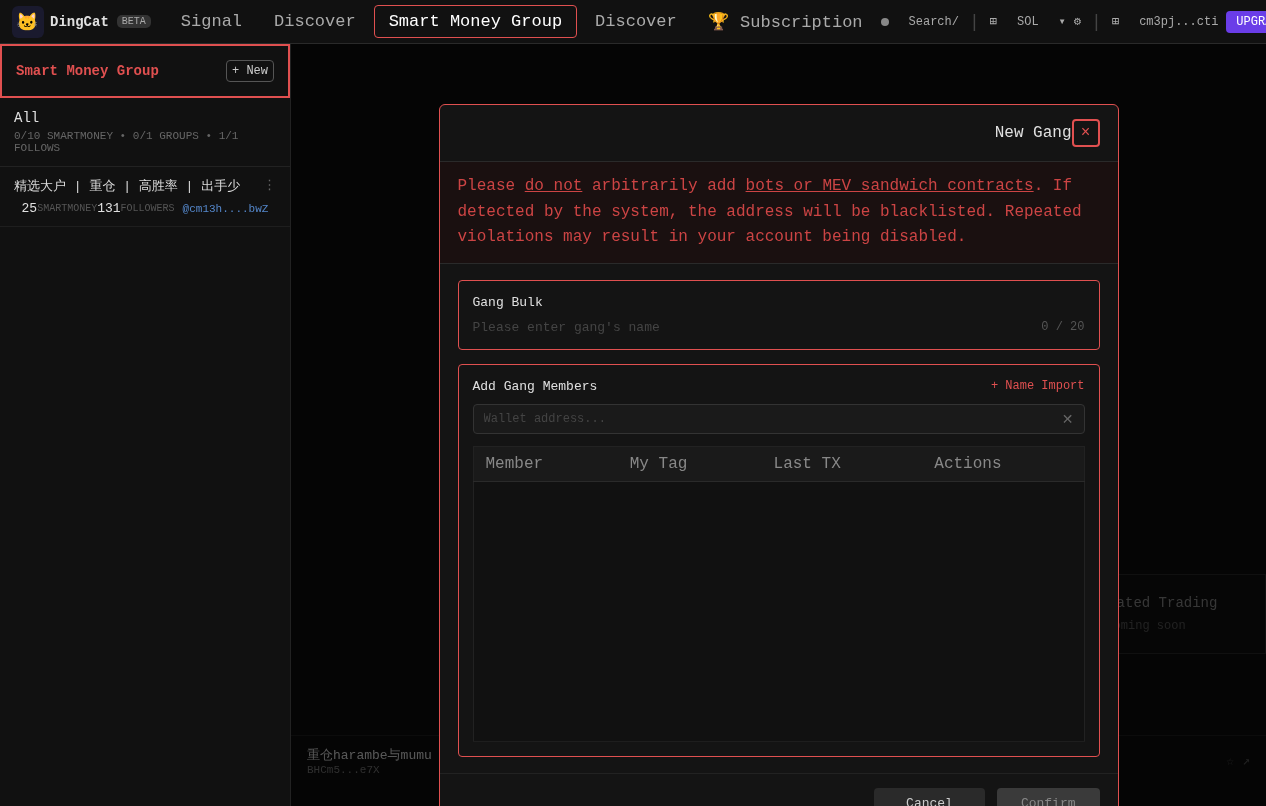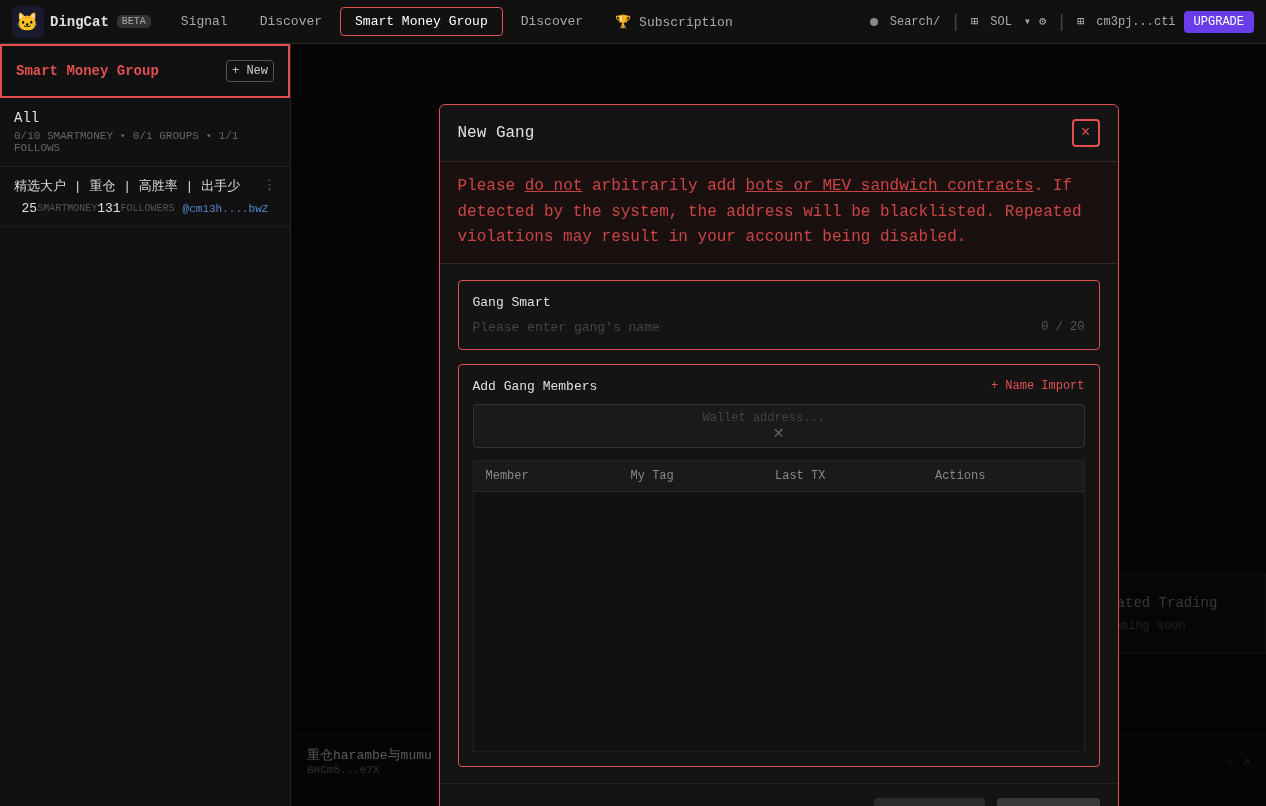--- a/index.html
+++ b/index.html
@@ -51,38 +51,38 @@
       font-size: 10px;
       padding: 1px 5px;
       border-radius: 5px;
       margin-left: 2px;
     }
     .nav-item {
       padding: 6px 14px;
       color: #aaa;
       cursor: pointer;
       border-radius: 4px;
-      font-size: 13px;
+      font-size: 17px;
       white-space: nowrap;
     }
     .nav-item.active {
       color: #fff;
       border: 1px solid #e05050;
       border-radius: 4px;
     }
     .nav-right {
       display: flex;
       align-items: center;
       gap: 8px;
       margin-left: auto;
     }
     .nav-right-item {
       display: flex;
       align-items: center;
-      gap: 12px;
+      gap: 20px;
       color: #aaa;
       font-size: 12px;
       cursor: pointer;
       white-space: nowrap;
     }
     .nav-divider {
       color: #444;
       font-size: 18px;
       margin: 0 2px;
     }
@@ -272,21 +272,21 @@
       border: 1px solid #e05050;
       border-radius: 6px;
       width: 680px;
       max-height: 720px;
       overflow: hidden;
       position: relative;
     }
     .modal-header {
       display: flex;
       align-items: center;
-      justify-content: space-between;
+      justify-content: flex-end;
       padding: 14px 18px;
       border-bottom: 1px solid #2a2a2a;
     }
     .modal-title {
       color: #e0e0e0;
       font-size: 16px;
       font-family: 'Courier New', monospace;
     }
     .modal-close-btn {
       width: 28px;
@@ -378,21 +378,20 @@
       border: none;
     }
     .wallet-input-row {
       display: flex;
       align-items: center;
       background: #1a1a1a;
       border: 1px solid #333;
       border-radius: 4px;
       padding: 6px 10px;
       margin-bottom: 12px;
-      flex-direction: column;
     }
     .wallet-input {
       flex: 1;
       background: transparent;
       border: none;
       outline: none;
       color: #888;
       font-family: 'Courier New', monospace;
       font-size: 12px;
     }
@@ -407,21 +406,21 @@
 
     
     .members-table {
       width: 100%;
       border: 1px solid #222;
       border-collapse: collapse;
     }
     .members-table th {
       background: #1a1a1a;
       color: #888;
-      font-size: 12px;
+      font-size: 16px;
       font-family: 'Courier New', monospace;
       font-weight: normal;
       padding: 8px 12px;
       text-align: left;
       border-bottom: 1px solid #2a2a2a;
     }
     .members-table td {
       padding: 8px 12px;
       border-bottom: 1px solid #1e1e1e;
       color: #777;
@@ -567,21 +566,21 @@
           <button class="modal-close-btn">×</button>
         </div>
 
         <div class="modal-warning">
           Please <span class="underline">do not</span> <span>arbitrarily add</span> <span class="underline">bots or MEV sandwich contracts</span><span>. If detected by the system, the address will be blacklisted. Repeated violations may result in your account being disabled.</span>
         </div>
 
         <div class="modal-body">
 
           <div class="field-section">
-            <div class="field-label">Gang Smart</div>
+            <div class="field-label">Gang Bulk</div>
             <div class="gang-name-input-wrapper">
               <input class="gang-input" type="text" placeholder="Please enter gang's name" style="">
               <span class="char-count">0 / 20</span>
             </div>
           </div>
 
           <div class="members-section">
             <div class="members-header">
               <span class="members-label">Add Gang Members</span>
               <button class="bulk-import-btn">+ Name Import</button>

